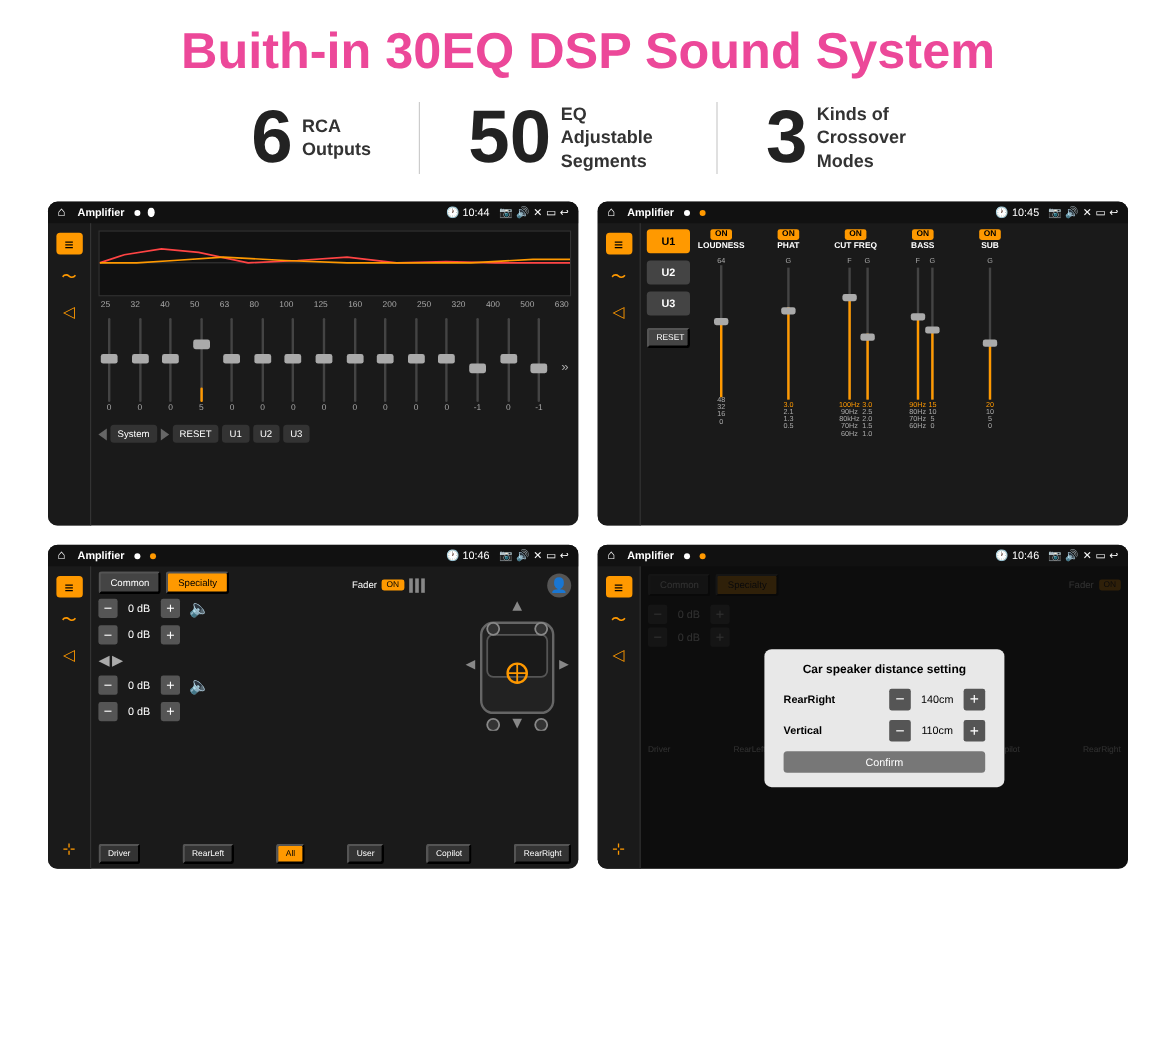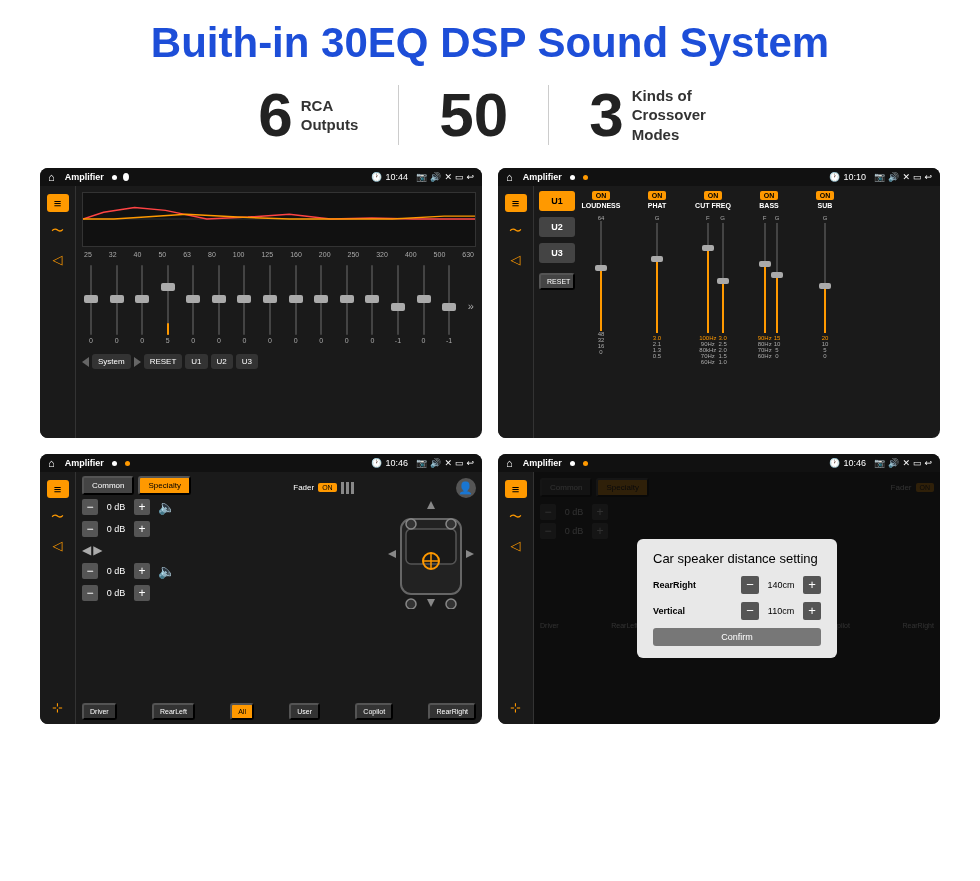--- a/index.html
+++ b/index.html
@@ -14,21 +14,21 @@
     .page-wrapper {
       width: 980px;
       padding: 20px 40px;
     }
 
     
     .main-title {
       text-align: center;
       font-size: 42px;
       font-weight: 900;
-      color: #1d4ed8;
+      color: #ec4899;
       margin-bottom: 18px;
       line-height: 1.1;
     }
 
     
     .stats-row {
       display: flex;
       align-items: center;
       justify-content: center;
       margin-bottom: 22px;
@@ -376,23 +376,24 @@
       z-index: 10;
     }
     .dialog-box {
       background: #e8e8e8;
       border-radius: 6px;
       padding: 12px 16px;
       width: 200px;
       color: #000;
     }
     .dialog-title {
-      font-size: 13px;
-      font-weight: normal;
+      font-size: 10px;
+      font-weight: bold;
       margin-bottom: 10px;
+      text-align: center;
     }
     .dialog-row {
       display: flex;
       align-items: center;
       justify-content: space-between;
       margin-bottom: 8px;
     }
     .dialog-row-label { font-size: 9px; font-weight: bold; }
     .dialog-value-group {
       display: flex;
@@ -450,20 +451,21 @@
   <h1 class="main-title">Buith-in 30EQ DSP Sound System</h1>
 
   <div class="stats-row">
     <div class="stat-item">
       <span class="stat-number">6</span>
       <span class="stat-label">RCA<br>Outputs</span>
     </div>
     <div class="stat-divider"></div>
     <div class="stat-item">
       <span class="stat-number">50</span>
+      <span class="stat-label">EQ Adjustable<br>Segments</span>
     </div>
     <div class="stat-divider"></div>
     <div class="stat-item">
       <span class="stat-number">3</span>
       <span class="stat-label">Kinds of<br>Crossover Modes</span>
     </div>
   </div>
 
   <div class="screens-grid">
 
@@ -624,21 +626,21 @@
         </div>
       </div>
     </div>
 
     <div class="screen-box">
       <div class="status-bar">
         <span class="status-home">⌂</span>
         <span class="status-app">Amplifier</span>
         <span class="status-dot"></span>
         <span class="status-dot orange"></span>
-        <span class="status-time">🕐 10:10</span>
+        <span class="status-time">🕐 10:45</span>
         <div class="status-icons">
           <span class="status-icon">📷</span>
           <span class="status-icon">🔊</span>
           <span class="status-icon">✕</span>
           <span class="status-icon">▭</span>
           <span class="status-icon">↩</span>
         </div>
       </div>
       <div class="screen-content">
         <div class="left-sidebar">

